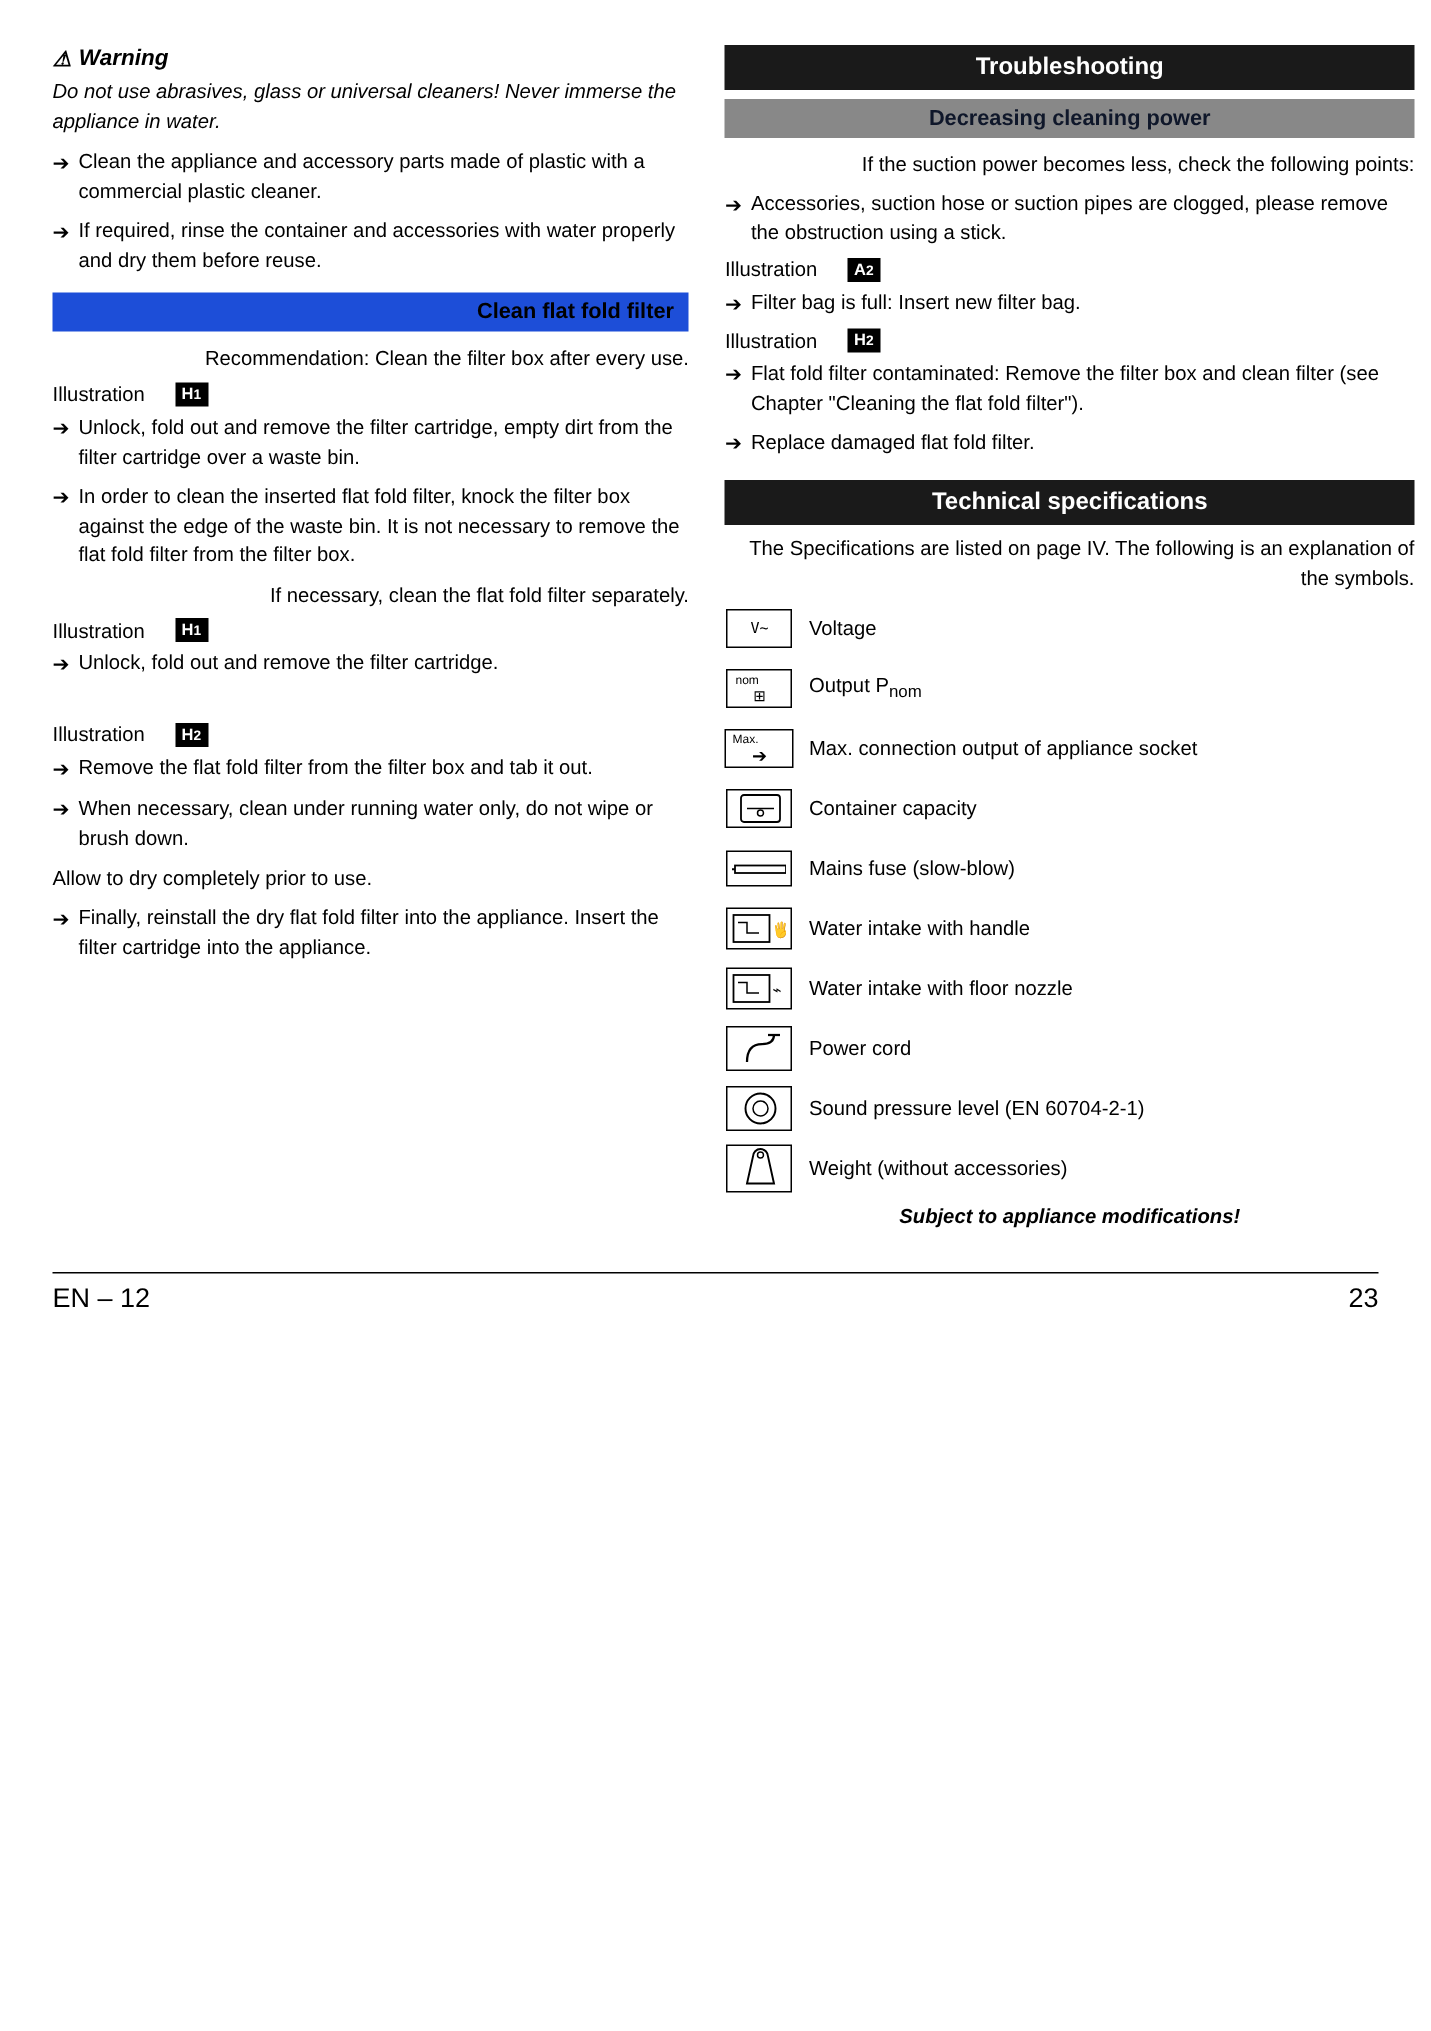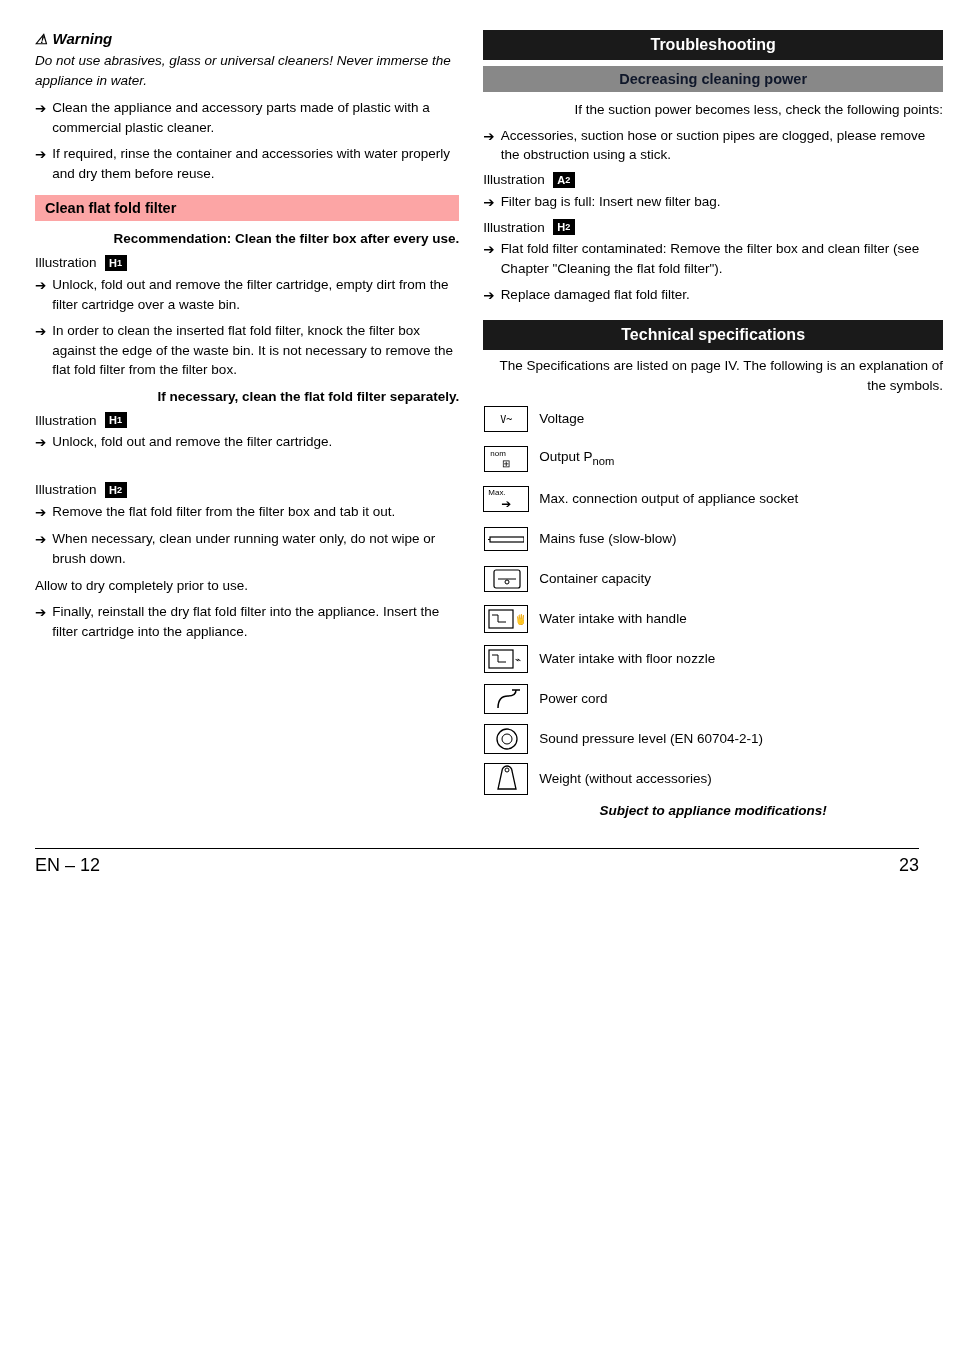--- a/index.html
+++ b/index.html
@@ -46,22 +46,22 @@
       display: flex;
       gap: 6px;
       margin-bottom: 7px;
       line-height: 1.45;
     }
     .arrow {
       flex-shrink: 0;
       margin-top: 1px;
     }
     .section-header-gray {
-      background: #fca5a5;
-      text-align: left;
+      background: #1d4ed8;
+      text-align: right;
       font-weight: bold;
       font-size: 14.5px;
       padding: 5px 10px;
       margin: 12px 0 8px 0;
     }
     .section-header-black {
       background: #1a1a1a;
       color: #fff;
       text-align: center;
       font-weight: bold;
@@ -72,26 +72,26 @@
     .section-header-darkgray {
       background: #888;
       color: #0f172a;
       text-align: center;
       font-weight: bold;
       font-size: 14.5px;
       padding: 5px 10px;
       margin-bottom: 8px;
     }
     .bold-text {
-      font-weight: bold;
+      font-weight: normal;
     }
     .illustration-label {
       display: flex;
       align-items: center;
-      gap: 8px;
+      gap: 20px;
       margin: 4px 0 4px 0;
       font-size: 13.5px;
     }
     .badge {
       display: inline-flex;
       align-items: center;
       justify-content: center;
       background: #000;
       color: #fff;
       font-size: 11px;
@@ -314,46 +314,46 @@
               <span style="font-size:8px; align-self:flex-start; padding-left:1px;">Max.</span>
               <span style="font-size:12px;">➔</span>
             </div>
           </div>
         </div>
         <div class="tech-desc">Max. connection output of appliance socket</div>
       </div>
 
       <div class="tech-row">
         <div class="tech-icon-cell">
+          <div class="icon-box" style="width:44px; height:26px;">
+            <svg width="38" height="22">
+              <rect x="6" y="2" width="26" height="18" rx="2" fill="none" stroke="#000" stroke-width="1.2"></rect>
+              <line x1="10" y1="11" x2="28" y2="11" stroke="#000" stroke-width="1"></line>
+              <circle cx="19" cy="14" r="2" fill="none" stroke="#000" stroke-width="1"></circle>
+            </svg>
+          </div>
+        </div>
+        <div class="tech-desc">Container capacity</div>
+      </div>
+
+      <div class="tech-row">
+        <div class="tech-icon-cell">
           <div class="icon-box" style="width:44px; height:22px;">
             <svg width="38" height="16">
               <rect x="2" y="6" width="34" height="5" fill="none" stroke="#000" stroke-width="1.2"></rect>
               <line x1="2" y1="8.5" x2="0" y2="8.5" stroke="#000" stroke-width="1.2"></line>
               <line x1="36" y1="8.5" x2="38" y2="8.5" stroke="#000" stroke-width="1.2"></line>
             </svg>
           </div>
         </div>
         <div class="tech-desc">Mains fuse (slow-blow)</div>
       </div>
 
       <div class="tech-row">
         <div class="tech-icon-cell">
-          <div class="icon-box" style="width:44px; height:26px;">
-            <svg width="38" height="22">
-              <rect x="6" y="2" width="26" height="18" rx="2" fill="none" stroke="#000" stroke-width="1.2"></rect>
-              <line x1="10" y1="11" x2="28" y2="11" stroke="#000" stroke-width="1"></line>
-              <circle cx="19" cy="14" r="2" fill="none" stroke="#000" stroke-width="1"></circle>
-            </svg>
-          </div>
-        </div>
-        <div class="tech-desc">Container capacity</div>
-      </div>
-
-      <div class="tech-row">
-        <div class="tech-icon-cell">
           <div class="icon-box" style="width:44px; height:28px;">
             <svg width="38" height="24">
               <rect x="1" y="3" width="24" height="18" fill="none" stroke="#000" stroke-width="1.2"></rect>
               <polyline points="4,8 10,8 10,15 18,15" fill="none" stroke="#000" stroke-width="1"></polyline>
               <text x="27" y="16" font-size="10" font-family="Arial">🖐</text>
             </svg>
           </div>
         </div>
         <div class="tech-desc">Water intake with handle</div>
       </div>

